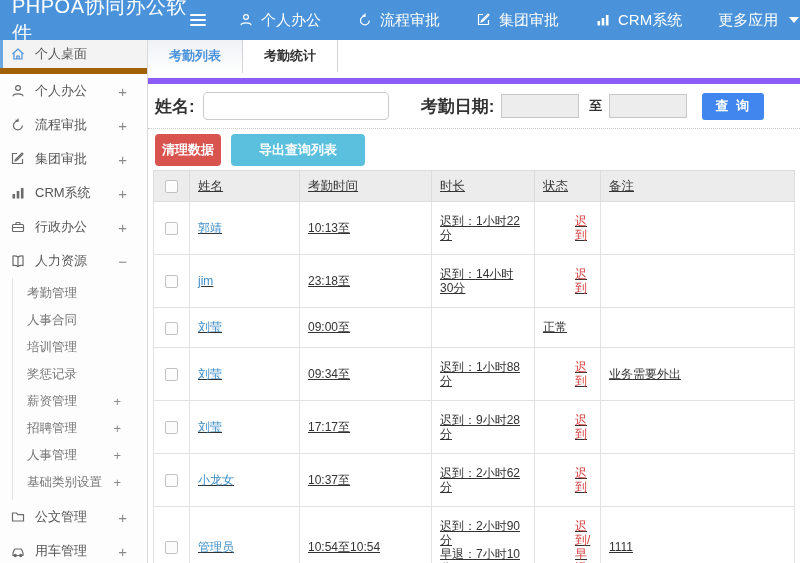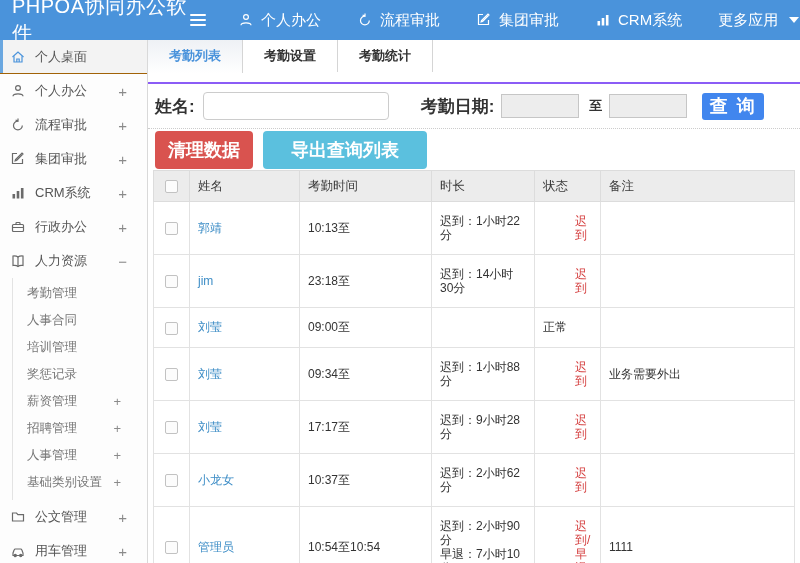--- a/index.html
+++ b/index.html
@@ -18,48 +18,48 @@
   .topnav{display:flex; align-items:center; gap:36px;}
   .nav-item{display:flex; align-items:center; gap:7px; color:#fff; text-decoration:none; font-size:15px; cursor:pointer;}
   .nav-ic svg{display:block;}
   .caret{width:0; height:0; border-left:5px solid transparent; border-right:5px solid transparent; border-top:6px solid #fff; margin-left:4px;}
 
   
   .layout{display:flex; height:523px;}
   .sidebar{flex:0 0 148px; background:#fdfdfd; border-right:1px solid #d9d9d9; overflow:hidden;}
   .side-item{height:34px; display:flex; align-items:center; gap:9px; padding-left:10px; font-size:13px; color:#555; cursor:pointer;}
   .side-item .side-ic{color:#6a6a6a; display:flex;}
-  .side-item.active{background:#f3f3f3; box-shadow:inset 3px 0 0 #6aa7e0; border-bottom:1px solid #a16207;}
+  .side-item.active{background:#f3f3f3; box-shadow:inset 3px 0 0 #6aa7e0; border-bottom:6px solid #a16207;}
   .side-item.active .side-ic{color:var(--accent);}
   .expander{margin-left:auto; margin-right:20px; color:#8a8a8a; font-size:15px; line-height:1; cursor:pointer;}
   .side-sub{position:relative; padding:2px 0 4px;}
   .side-sub:before{content:""; position:absolute; left:12px; top:0; bottom:0; width:1px; background:#e3e3e3;}
   .side-sub-item{height:27px; display:flex; align-items:center; padding-left:27px; font-size:12.5px; color:#777; cursor:pointer;}
   .side-sub-item .expander{margin-right:26px; font-size:13px;}
 
   
   .main{flex:1; display:flex; flex-direction:column; background:#fff; min-width:0;}
-  .tabstrip{height:44px; border-bottom:2px solid #8b5cf6; display:flex; align-items:flex-start;}
+  .tabstrip{height:44px; border-bottom:6px solid #8b5cf6; display:flex; align-items:flex-start;}
   .tab{height:32px; line-height:32px; padding:0 21px; font-size:13px; font-weight:bold; color:#333; background:#fff; border-right:1px solid #d5d5d5; cursor:pointer;}
   .tab.active{color:var(--accent); background:linear-gradient(#eef1f5,#ffffff); height:33px; position:relative; z-index:2;}
 
   .filterbar{height:45px; display:flex; align-items:center; padding:0 7px; border-bottom:1px dotted #ccc;}
   .filterbar label{font-size:17px; font-weight:bold; color:#333;}
   .txt{width:186px; height:28px; border:1px solid #ccc; border-radius:4px; margin-left:8px; padding:0 7px; font-size:13px; outline:none;}
   .lbl-date{margin-left:32px;}
   .date{width:78px; height:24px; border:1px solid #c6c6c6; background:#ededed; margin-left:7px; padding:0 5px; font-size:12px; outline:none;}
   .to{font-size:13px; font-weight:bold; margin-left:10px;}
-  .btn{border:none; border-radius:3px; color:#fff; font-size:18px; font-weight:bold; cursor:pointer; font-family:inherit;}
+  .btn{border:none; border-radius:3px; color:#fff; font-size:13px; font-weight:bold; cursor:pointer; font-family:inherit;}
   .btn-primary{background:var(--primary); width:62px; height:27px; margin-left:15px; letter-spacing:2px;}
   .actionbar{height:41px; display:flex; align-items:center; gap:10px; padding:0 7px;}
-  .btn-danger{background:var(--danger); padding:7px 13px; border-radius:4px;}
+  .btn-danger{background:var(--danger); padding:7px 7px; border-radius:4px;}
   .btn-info{background:var(--info); padding:7px 28px; border-radius:4px;}
 
   
-  .tablewrap{padding:0 5px; flex:1; overflow:hidden;}
+  .tablewrap{padding:0 5px; flex:1; overflow:hidden;text-decoration:underline;}
   table{width:100%; border-collapse:collapse; table-layout:fixed;}
   th,td{border:1px solid #e2e2e2; text-align:left; vertical-align:middle;}
   th{background:#ececec; border-color:#dcdcdc; font-size:12.5px; font-weight:normal; color:#3a3a3a; padding:8px; line-height:14px;}
   td{font-size:12px; padding:12px 8px; line-height:14px; color:#333;}
   .c-check{width:36px; text-align:center; padding-left:6px; padding-right:6px;}
   .c-name{width:110px;} .c-time{width:132px;} .c-dur{width:103px;} .c-status{width:66px;}
   input[type="checkbox"]{appearance:none; -webkit-appearance:none; width:13px; height:13px; border:1px solid #c2c2c2; border-radius:2px; background:#fcfcfc; vertical-align:middle; cursor:pointer;}
   .link{color:var(--link); text-decoration:none; cursor:pointer;}
   .dur{white-space:pre-line;}
   .status-danger{color:var(--statusred);padding-left:40px;}
@@ -250,21 +250,20 @@
           </svg>
         </span>
     <span class="side-label">用车管理</span>
     <span class="expander">+</span>
   </div>
     </aside>
 
   <main class="main">
     <div class="tabstrip">
         <div class="tab active">考勤列表</div>
-        <div class="tab">考勤设置</div>
         <div class="tab">考勤统计</div>
       </div>
 
     <div class="filterbar">
       <label>姓名:</label>
       <input class="txt" type="text" value="" style="">
       <label class="lbl-date">考勤日期:</label>
       <input class="date" type="text" value="" style="">
       <span class="to">至</span>
       <input class="date" type="text" value="" style="">

